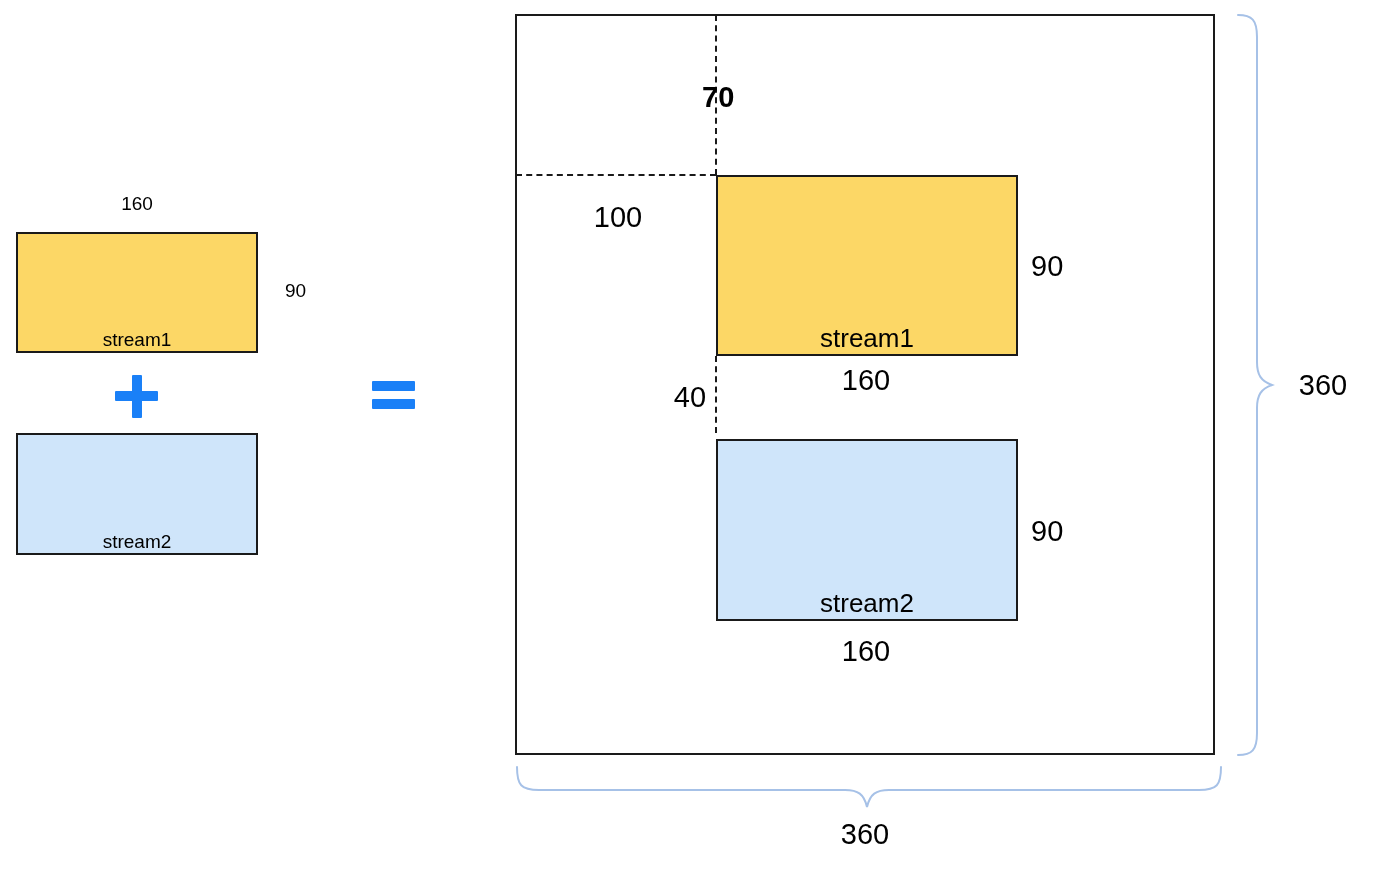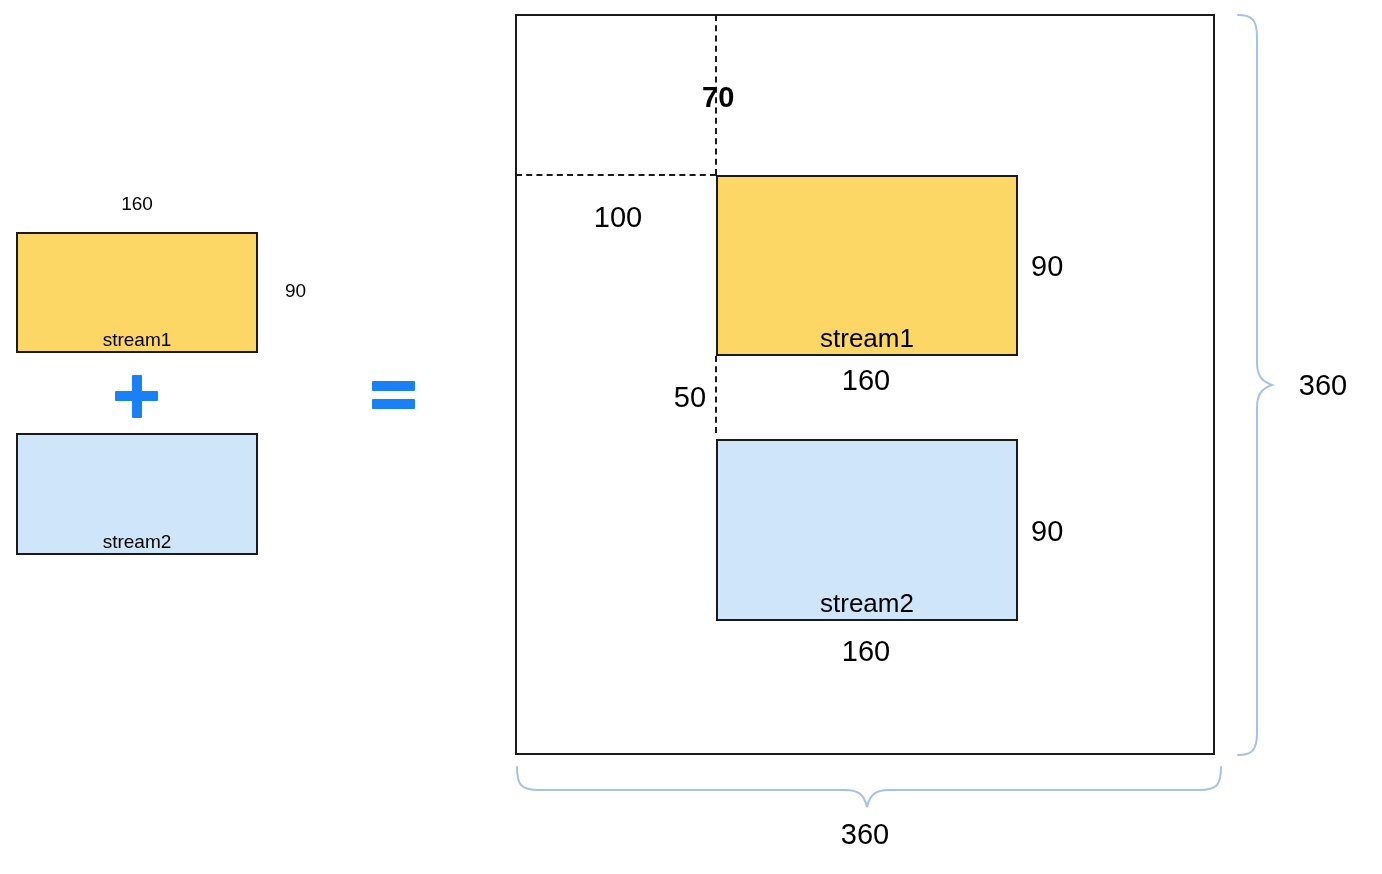--- a/index.html
+++ b/index.html
@@ -77,21 +77,21 @@
   <div class="abs lbl lbl-lg" style="left:702px;top:82px;font-weight:bold;">70</div>
   <div class="abs lbl lbl-lg center" style="left:580px;top:202px;width:76px;">100</div>
 
   <div class="abs rect rect-lg fill-yellow" style="left:716px;top:175px;width:302px;height:181px;">
     <span>stream1</span>
   </div>
   <div class="abs lbl lbl-lg" style="left:1031px;top:251px;">90</div>
   <div class="abs lbl lbl-lg center" style="left:816px;top:365px;width:100px;">160</div>
 
   <div class="abs dash-v" style="left:715px;top:356px;height:77px;"></div>
-  <div class="abs lbl lbl-lg center" style="left:655px;top:382px;width:70px;">50</div>
+  <div class="abs lbl lbl-lg center" style="left:655px;top:382px;width:70px;">40</div>
 
   <div class="abs rect rect-lg fill-blue" style="left:716px;top:439px;width:302px;height:182px;">
     <span>stream2</span>
   </div>
   <div class="abs lbl lbl-lg" style="left:1031px;top:516px;">90</div>
   <div class="abs lbl lbl-lg center" style="left:816px;top:636px;width:100px;">160</div>
 
 
   <svg class="abs braces" viewBox="0 0 1382 874">
     <path d="M 517 767 C 517 785, 521 790, 539 790 L 845 790 C 858 790, 864 794, 867 807 C 870 794, 876 790, 889 790 L 1199 790 C 1217 790, 1221 785, 1221 767"></path>

